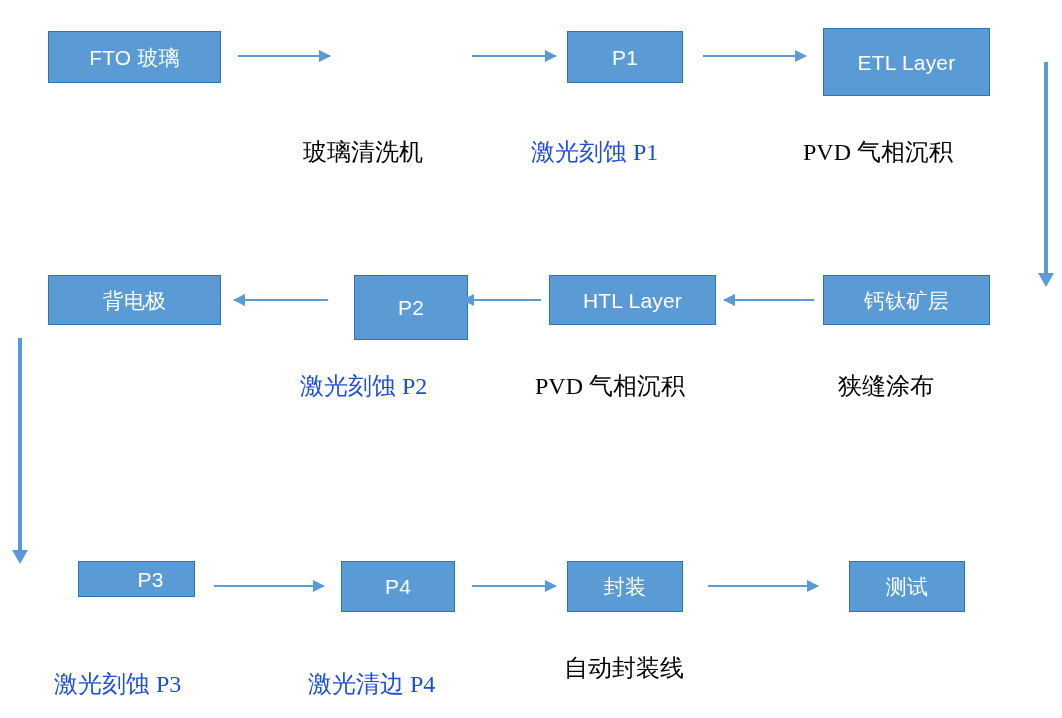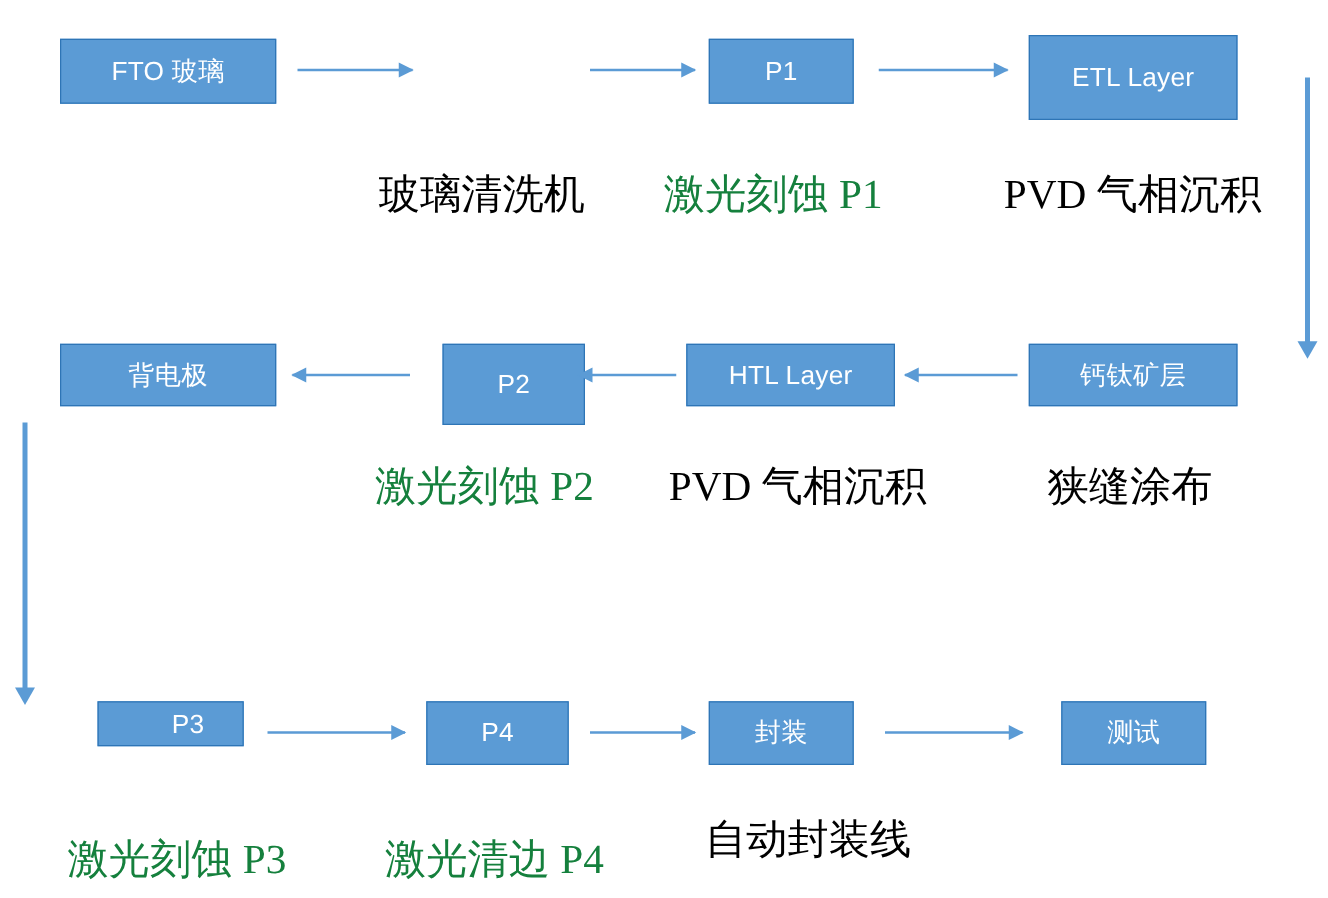--- a/index.html
+++ b/index.html
@@ -29,27 +29,27 @@
     font-size: 21px;
     line-height: 1;
     letter-spacing: 0.2px;
     white-space: nowrap;
   }
   .node .node-label {
     display: block;
   }
   .caption {
     position: absolute;
-    font-size: 33px;
+    font-size: 24px;
     line-height: 1;
     white-space: nowrap;
     color: #000000;
   }
   .caption.red {
-    color: #15803d;
+    color: #1d4ed8;
   }
   .caption.serif {
     font-family: "Liberation Serif", "DejaVu Serif", serif;
   }
   
   .arrow-h {
     position: absolute;
     height: 20px;
   }
   .arrow-h .shaft {

